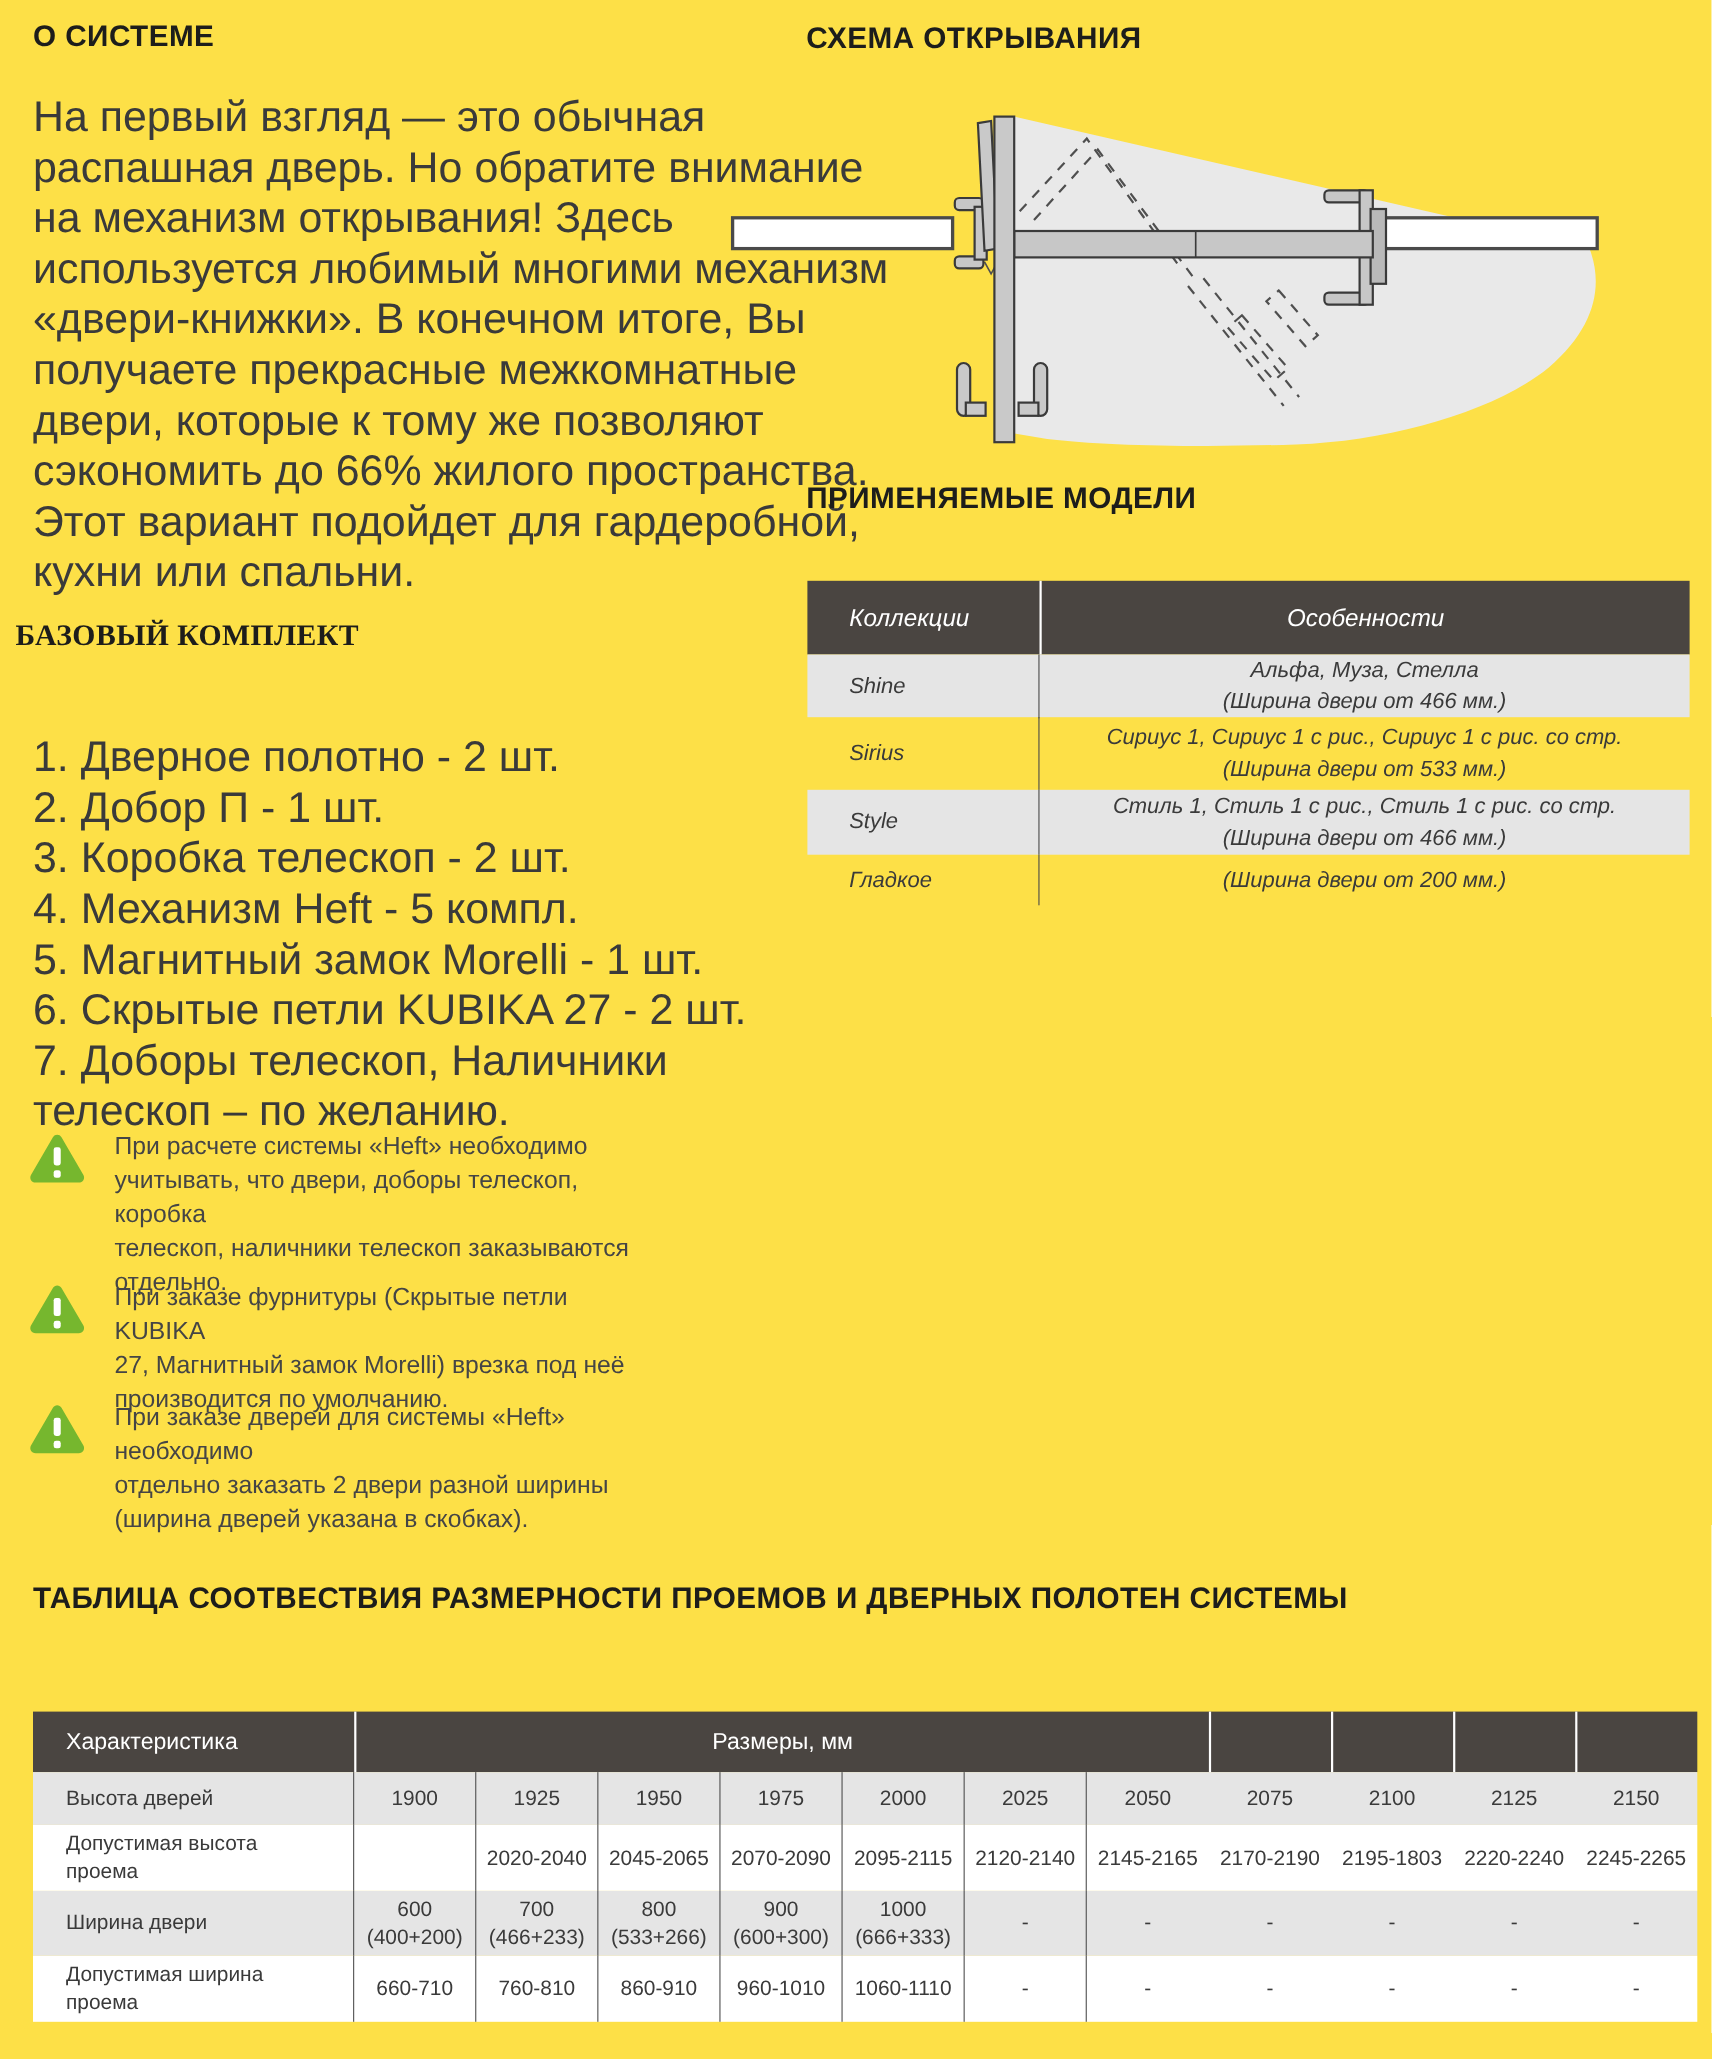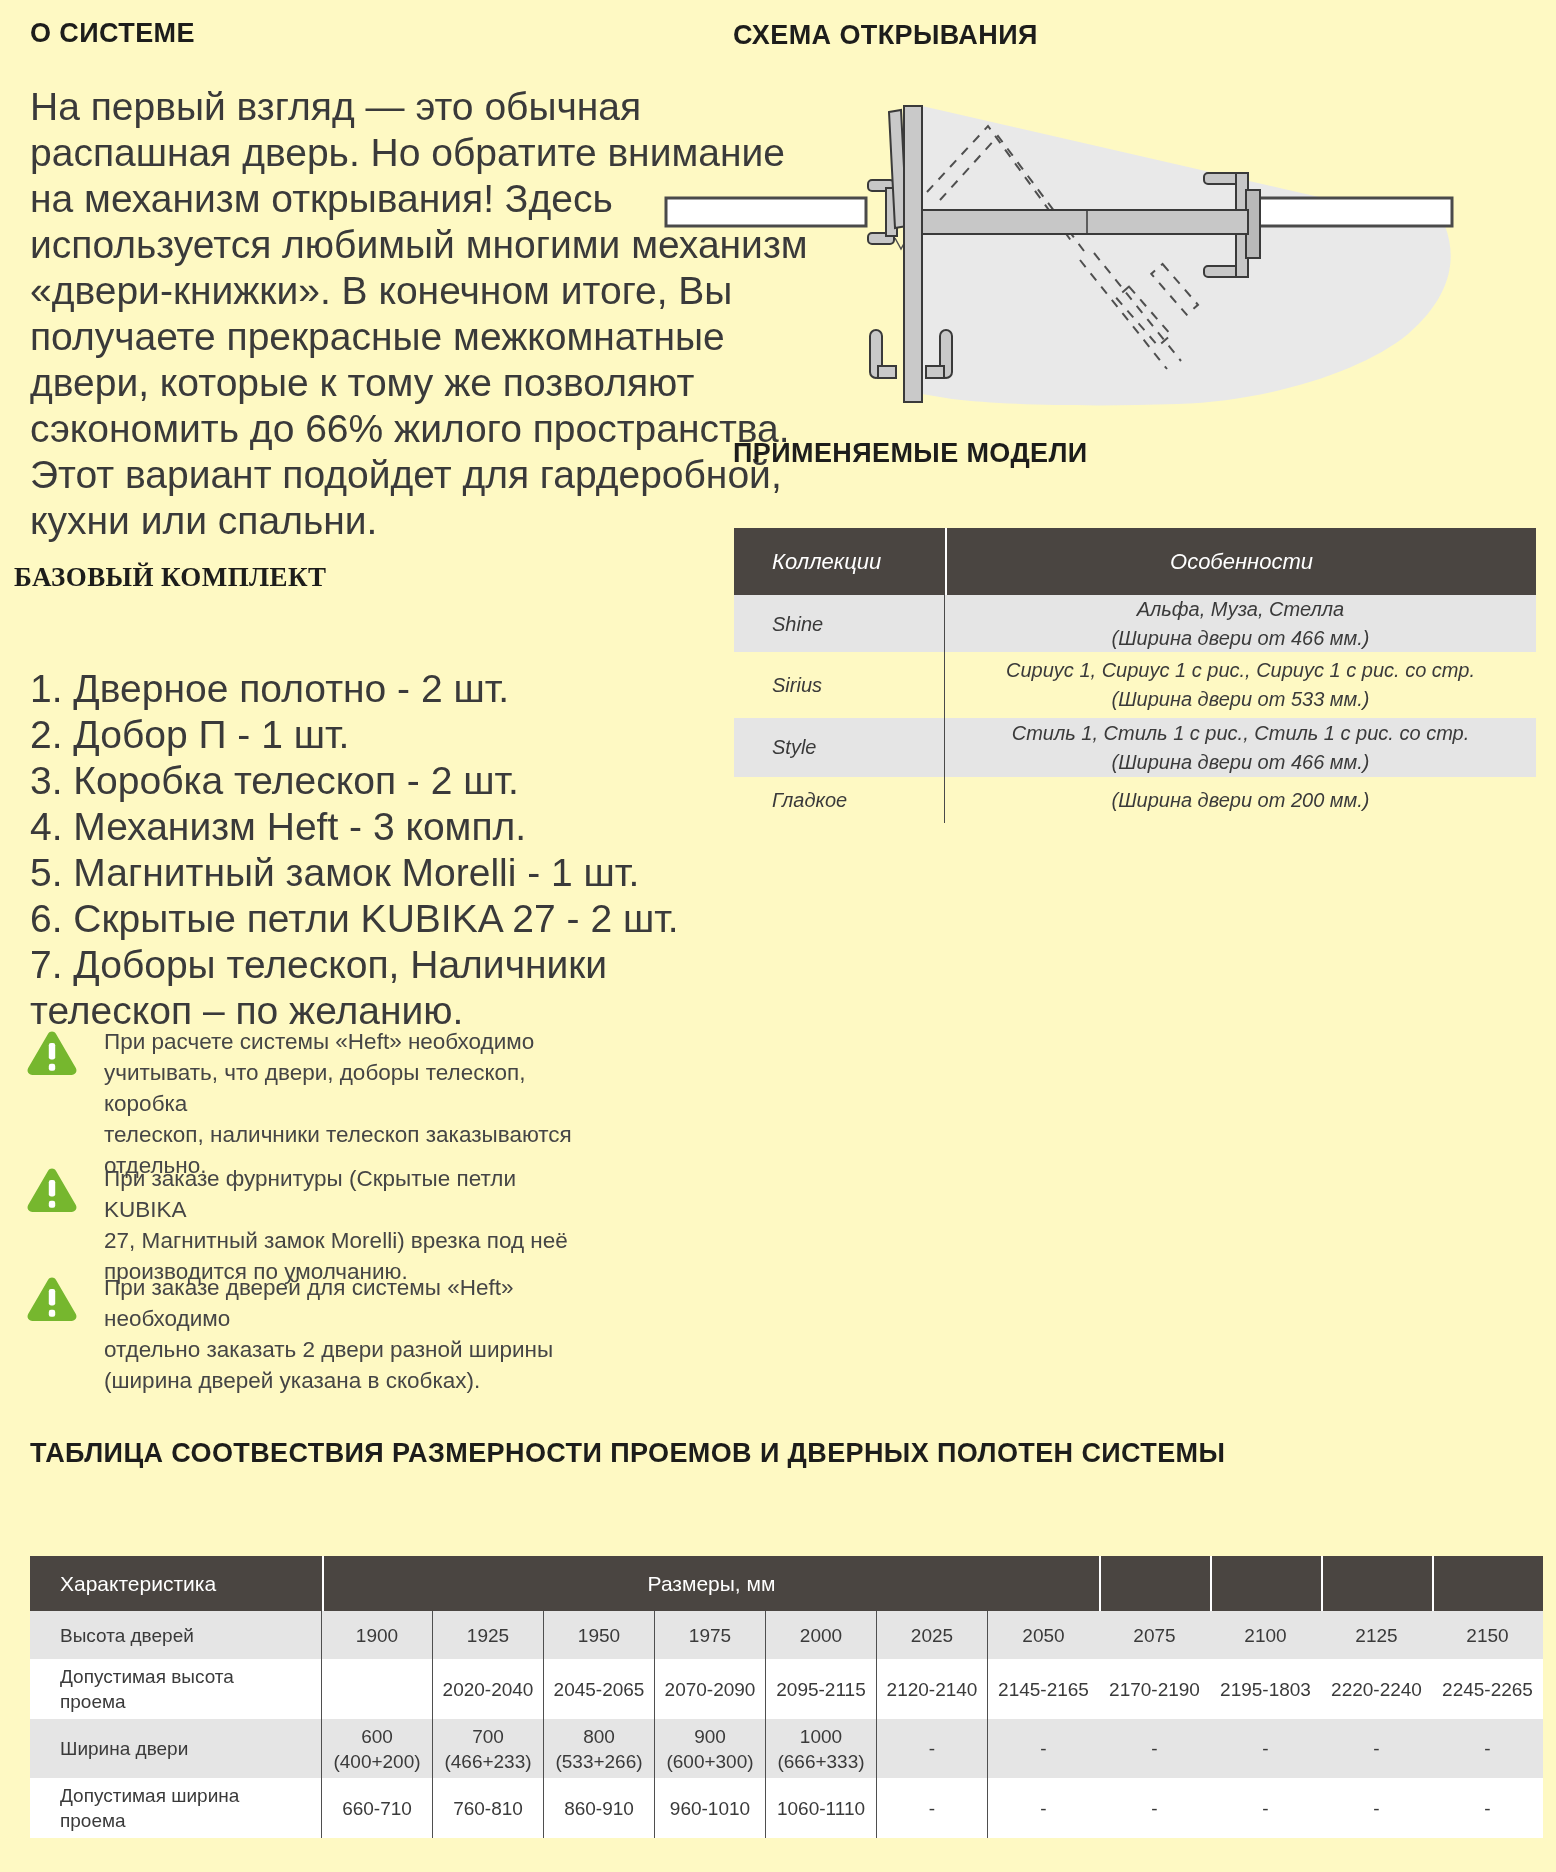--- a/index.html
+++ b/index.html
@@ -1,16 +1,16 @@
 <!DOCTYPE html>
 <html><head>
 <meta charset="utf-8">
 <style>
   html,body{margin:0;padding:0;background:#fff;}
-  .page{position:relative;width:1556px;height:1872px;background:#fef9c3;overflow:hidden;
+  .page{position:relative;width:1556px;height:1872px;background:#fde047;overflow:hidden;
         font-family:"Liberation Sans","DejaVu Sans",sans-serif;color:#3d3d3d;}
   .h1{position:absolute;font-weight:700;font-size:27px;letter-spacing:.4px;color:#1d1d1b;white-space:nowrap;}
   .pre{white-space:pre-line;}
 
   #about-title{left:30px;top:18px;}
   #about-body{position:absolute;left:30px;top:84px;font-size:39px;line-height:46px;color:#3a3a3a;}
   #kit-title{left:14px;top:562px;font-family:Liberation Serif, serif;}
   #kit-list{position:absolute;left:30px;top:666px;font-size:39px;line-height:46px;color:#3a3a3a;}
 
   .warning{position:absolute;left:26px;width:560px;display:flex;align-items:flex-start;}
@@ -66,21 +66,21 @@
 двери, которые к тому же позволяют
 сэкономить до 66% жилого пространства.
 Этот вариант подойдет для гардеробной,
 кухни или спальни.</div>
 
   <div class="h1" id="kit-title">БАЗОВЫЙ КОМПЛЕКТ</div>
   <div id="kit-list">
     <div class="pre">1. Дверное полотно - 2 шт.</div>
     <div class="pre">2. Добор П - 1 шт.</div>
     <div class="pre">3. Коробка телескоп - 2 шт.</div>
-    <div class="pre">4. Механизм Heft - 3 компл.</div>
+    <div class="pre">4. Механизм Heft - 5 компл.</div>
     <div class="pre">5. Магнитный замок Morelli - 1 шт.</div>
     <div class="pre">6. Скрытые петли KUBIKA 27 - 2 шт.</div>
     <div class="pre">7. Доборы телескоп, Наличники
 телескоп – по желанию.</div>
   </div>
 
   <div class="warning" id="warning-1">
     <span class="wicon">
       <svg width="52" height="47" viewBox="0 0 60 54">
         <path d="M25.5 5.5 C27.5 2 32.5 2 34.5 5.5 L57.5 45 C59.5 48.8 57 53 52.5 53 L7.5 53 C3 53 0.5 48.8 2.5 45 Z" fill="#76b72e"></path>

